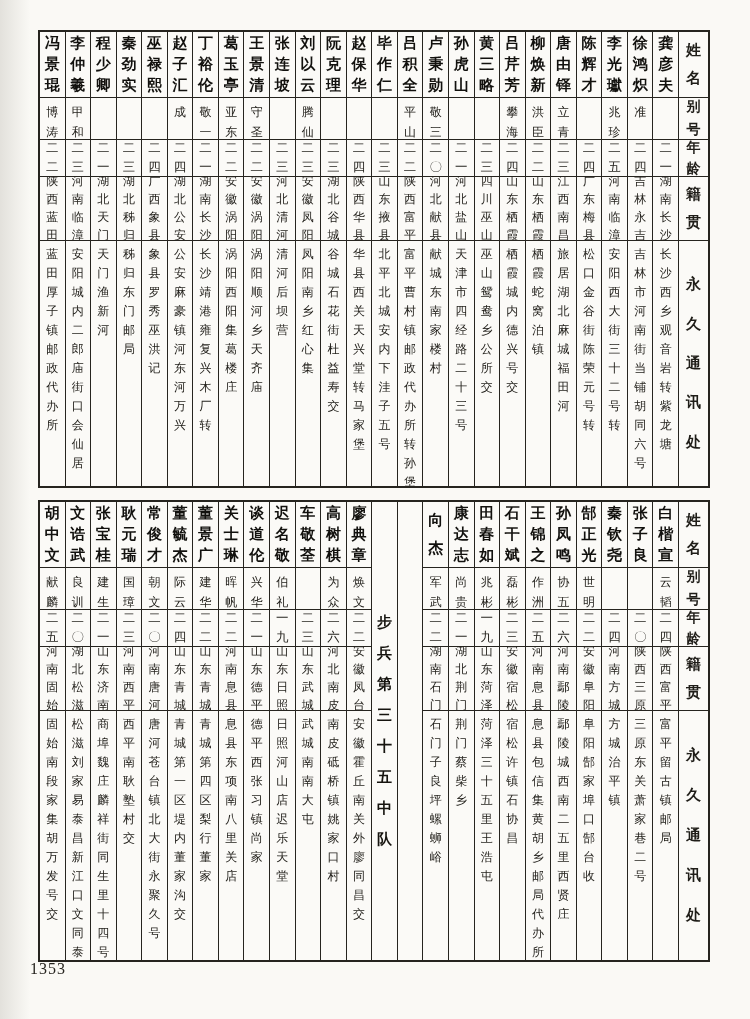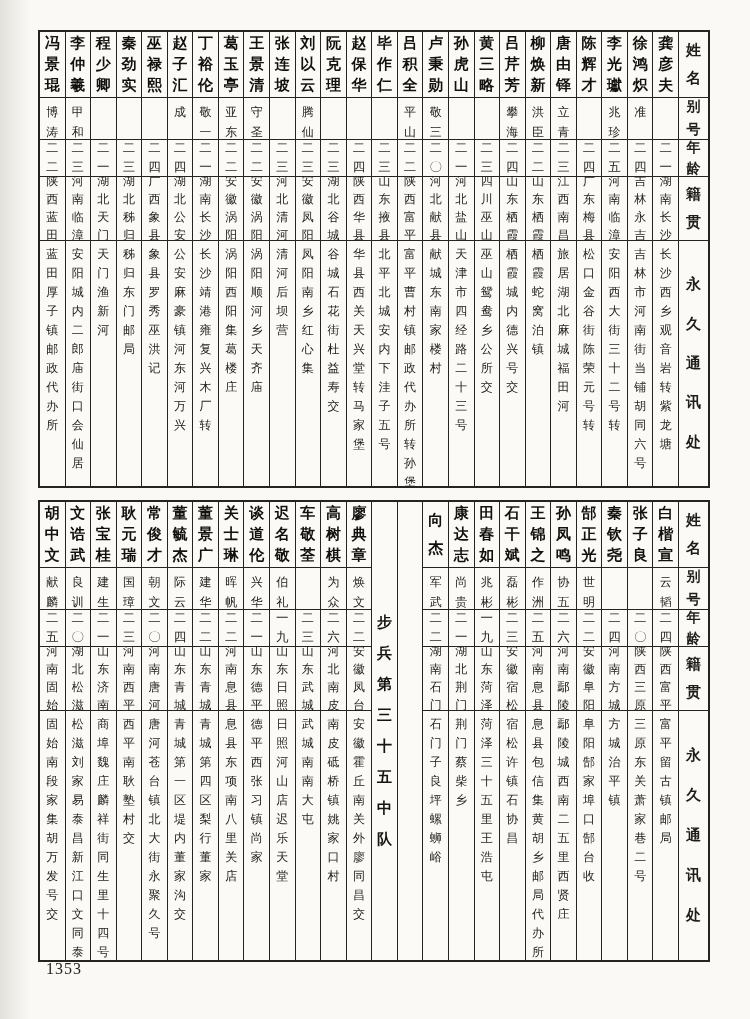--- a/index.html
+++ b/index.html
@@ -26,21 +26,21 @@
   .c-alias{justify-content:flex-start;padding-top:6px;gap:3px;font-size:12px;}
   .c-age{justify-content:center;gap:2px;font-size:12.5px;}
   .c-native{justify-content:center;gap:1px;font-size:12px;}
   .c-addr{justify-content:flex-start;padding-top:5px;gap:2px;font-size:12px;}
   .h-name{justify-content:space-evenly;font-weight:bold;font-size:15px;}
   .h-alias{justify-content:center;gap:5px;font-weight:bold;font-size:14px;}
   .h-age{justify-content:center;gap:3px;font-weight:bold;font-size:14px;}
   .h-native{justify-content:space-evenly;font-weight:bold;font-size:15px;}
   .h-addr{justify-content:space-evenly;font-weight:bold;font-size:15px;padding:14px 0;}
   .c-unit{justify-content:center;gap:12px;font-size:15px;font-weight:600;color:#16140f;}
-  .page-number{position:absolute;left:46px;top:960px;font-size:16px;color:#26241f;letter-spacing:1px;}
+  .page-number{position:absolute;left:30px;top:960px;font-size:16px;color:#26241f;letter-spacing:1px;}
 </style>
 </head>
 <body>
 
 <div class="page">
   <div class="roster top">
       <div class="col col-header">
         <div class="cell vcell r-name h-name">
           <span>姓</span>
           <span>名</span>

